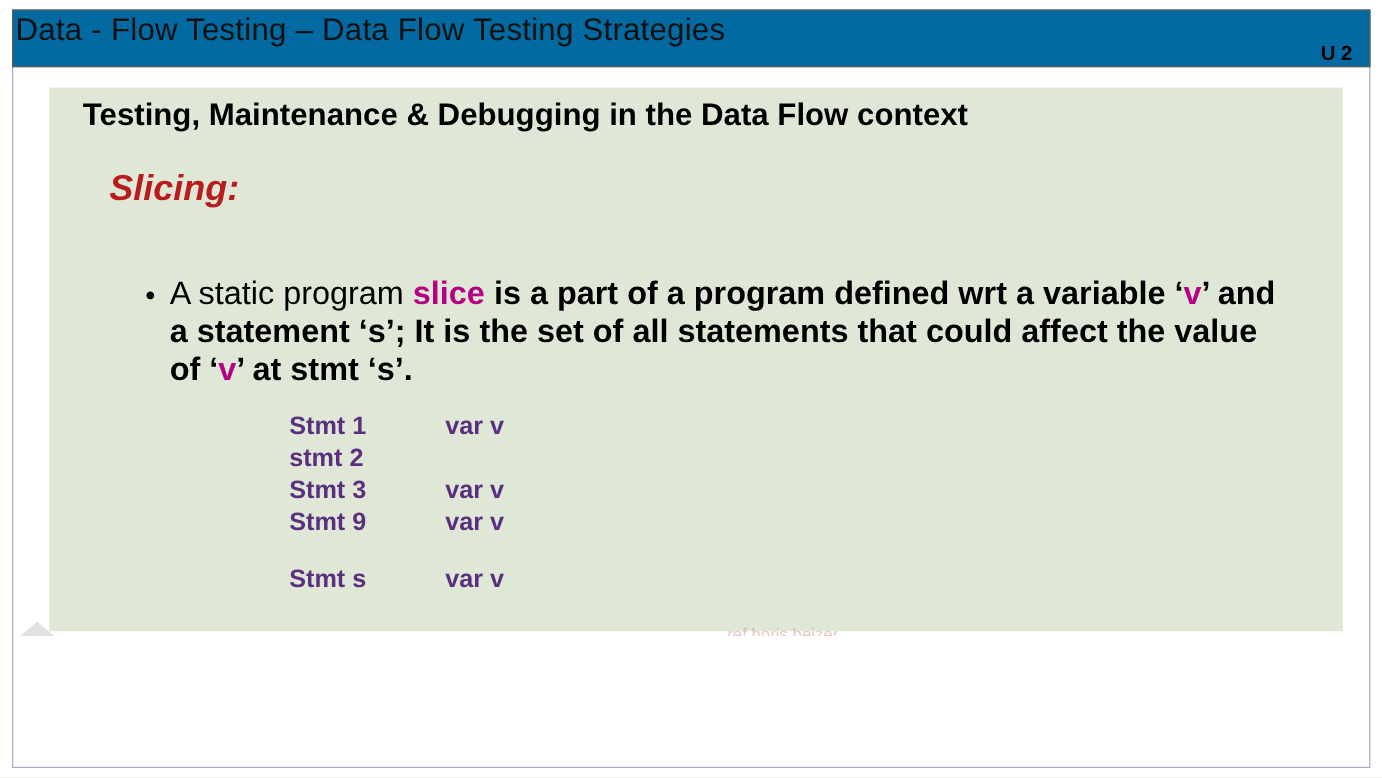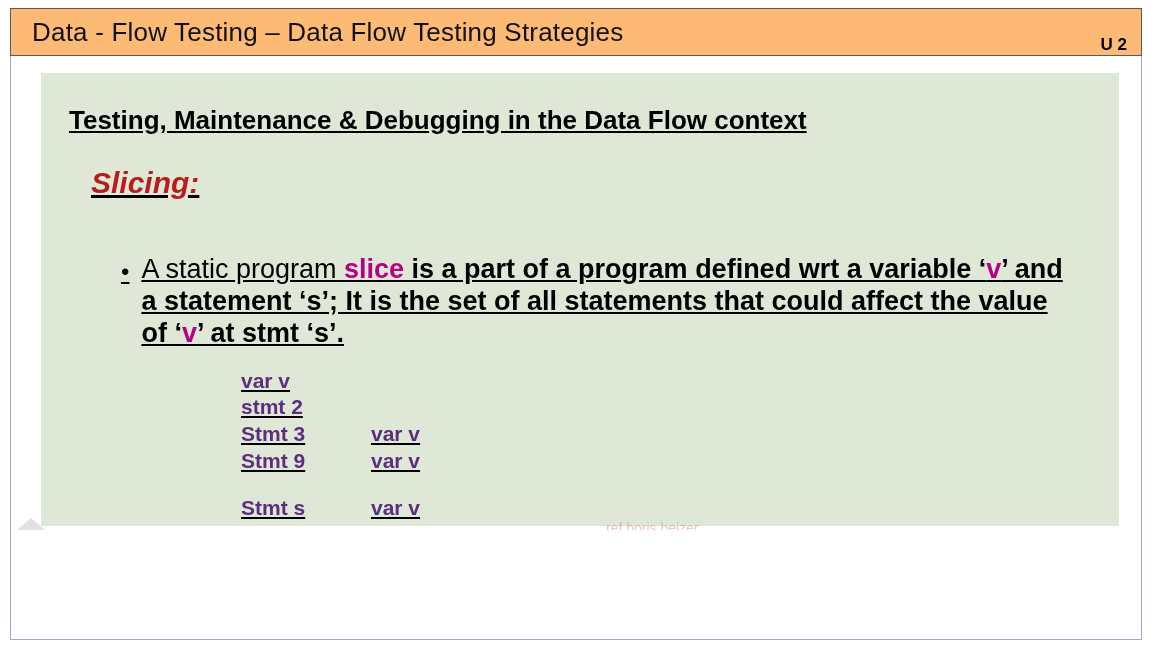--- a/index.html
+++ b/index.html
@@ -14,50 +14,49 @@
   .slide {
     width: 1130px;
     height: 630px;
     margin: 8px 10px;
     position: relative;
     border: 1px solid #a8a8c8;
     background: #fff;
   }
   .header-bar {
     border: 1px solid #5a5a5a;
-    background: #fdba74;
+    background: #0369a1;
     height: 46px;
     margin: -1px;
     display: flex;
-    align-items: center;
-    padding: 0 21px;
+    align-items: flex-start;
+    padding: 0 2px;
     position: relative;
   }
   .header-title {
     font-size: 26px;
     font-weight: 400;
     color: #111;
     letter-spacing: 0.2px;
   }
   .unit-tag {
     position: absolute;
     right: 14px;
     top: 26px;
     font-size: 17px;
     font-weight: 700;
     color: #000;
   }
   .content-box {
     margin: 18px 22px 10px 30px;
     background: #dfe8d7;
     height: 453px;
-    padding: 28px 20px 10px 20px;
+    padding: 3px 20px 10px 20px;
     box-sizing: border-box;
     position: relative;
-    text-decoration: underline;
   }
   .subtitle {
     font-size: 26px;
     font-weight: 700;
     color: #000;
     margin: 4px 0 30px 8px;
   }
   .slicing-label {
     font-size: 30px;
     font-weight: 700;
@@ -134,20 +133,21 @@
       <div class="bullet-item">
         <span class="bullet-dot">•</span>
         <span>
           <span>A static program </span><span class="emph-slice">slice</span><span class="emph-bold"> is a part of a program defined wrt a variable ‘</span><span class="emph-v">v</span><span class="emph-bold">’ and a statement ‘s’; It is the set of all statements that could affect the value of ‘</span><span class="emph-v">v</span><span class="emph-bold">’ at stmt ‘s’.</span>
         </span>
       </div>
     </div>
 
     <div class="table-block">
       <div class="table-row">
+        <span class="col-stmt">Stmt 1</span>
         <span class="col-var">var v</span>
       </div>
       <div class="table-row">
         <span class="col-stmt">stmt 2</span>
         <span class="col-var"></span>
       </div>
       <div class="table-row">
         <span class="col-stmt">Stmt 3</span>
         <span class="col-var">var v</span>
       </div>

